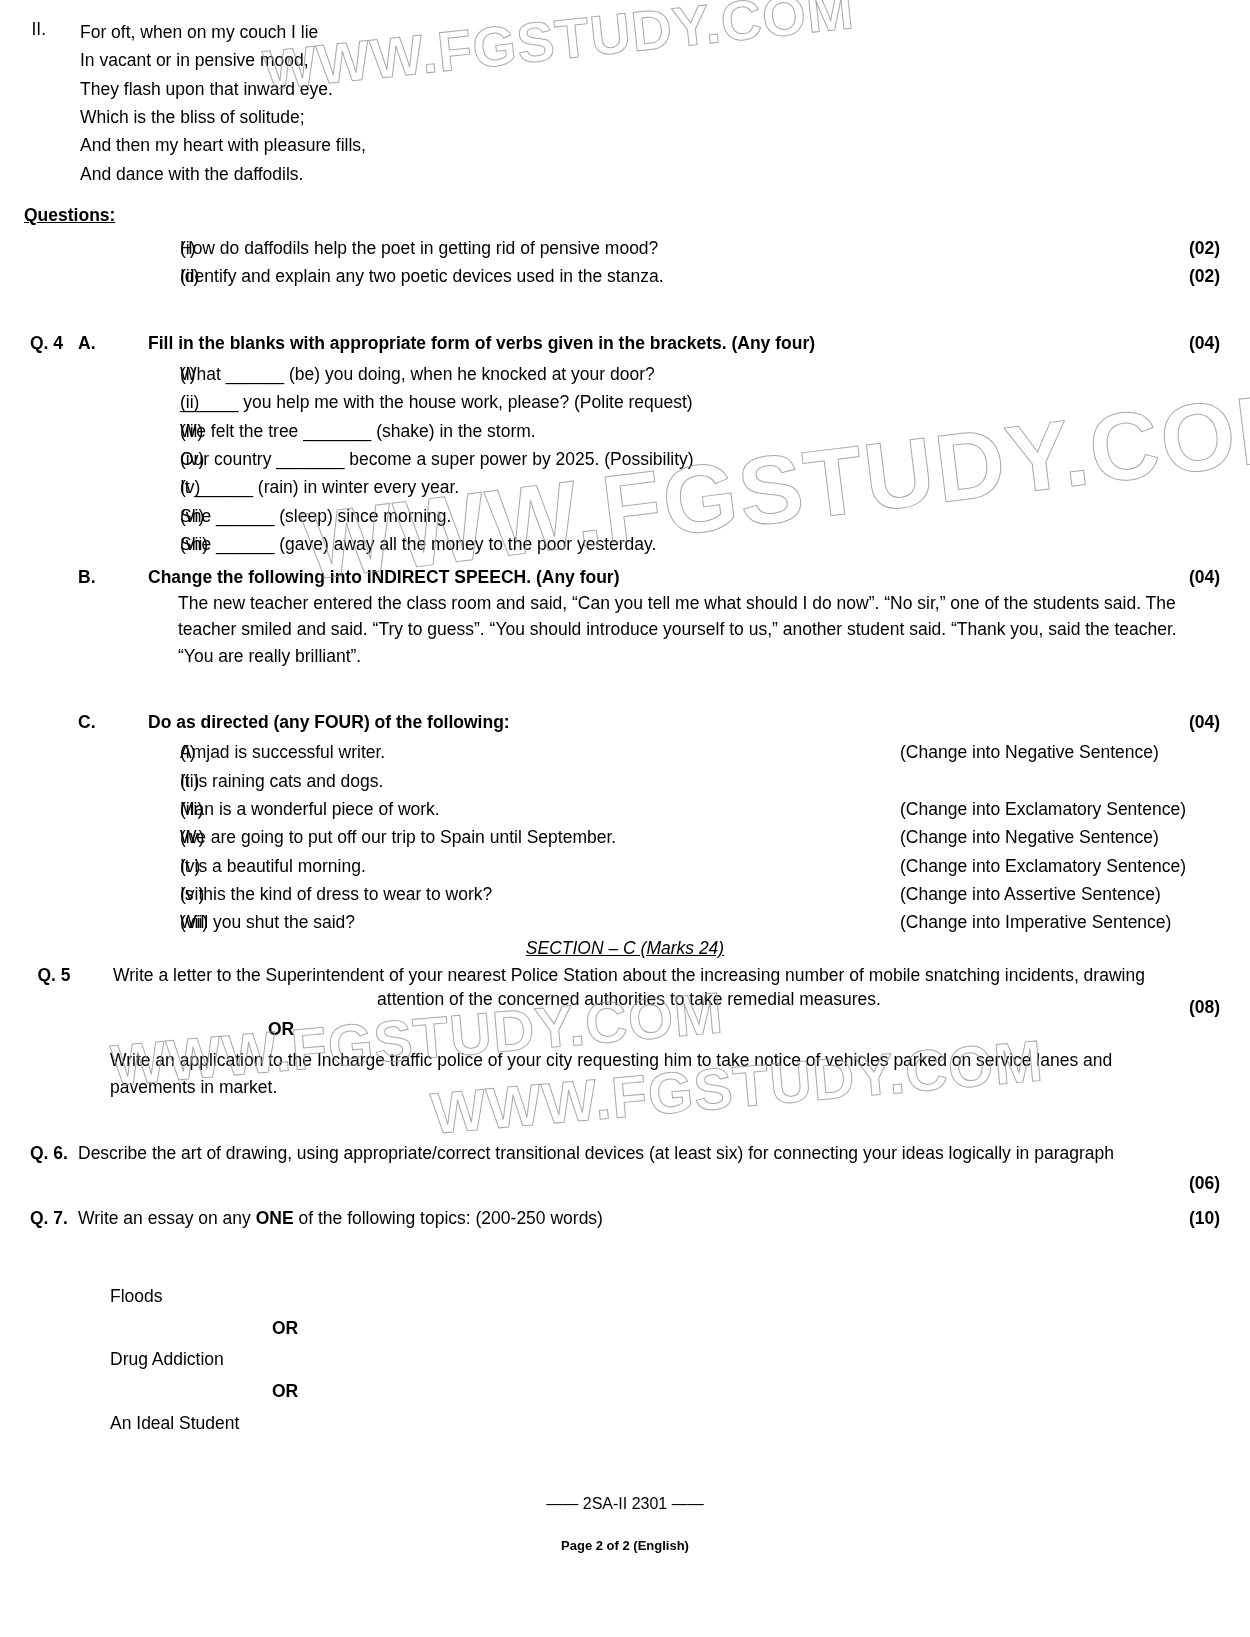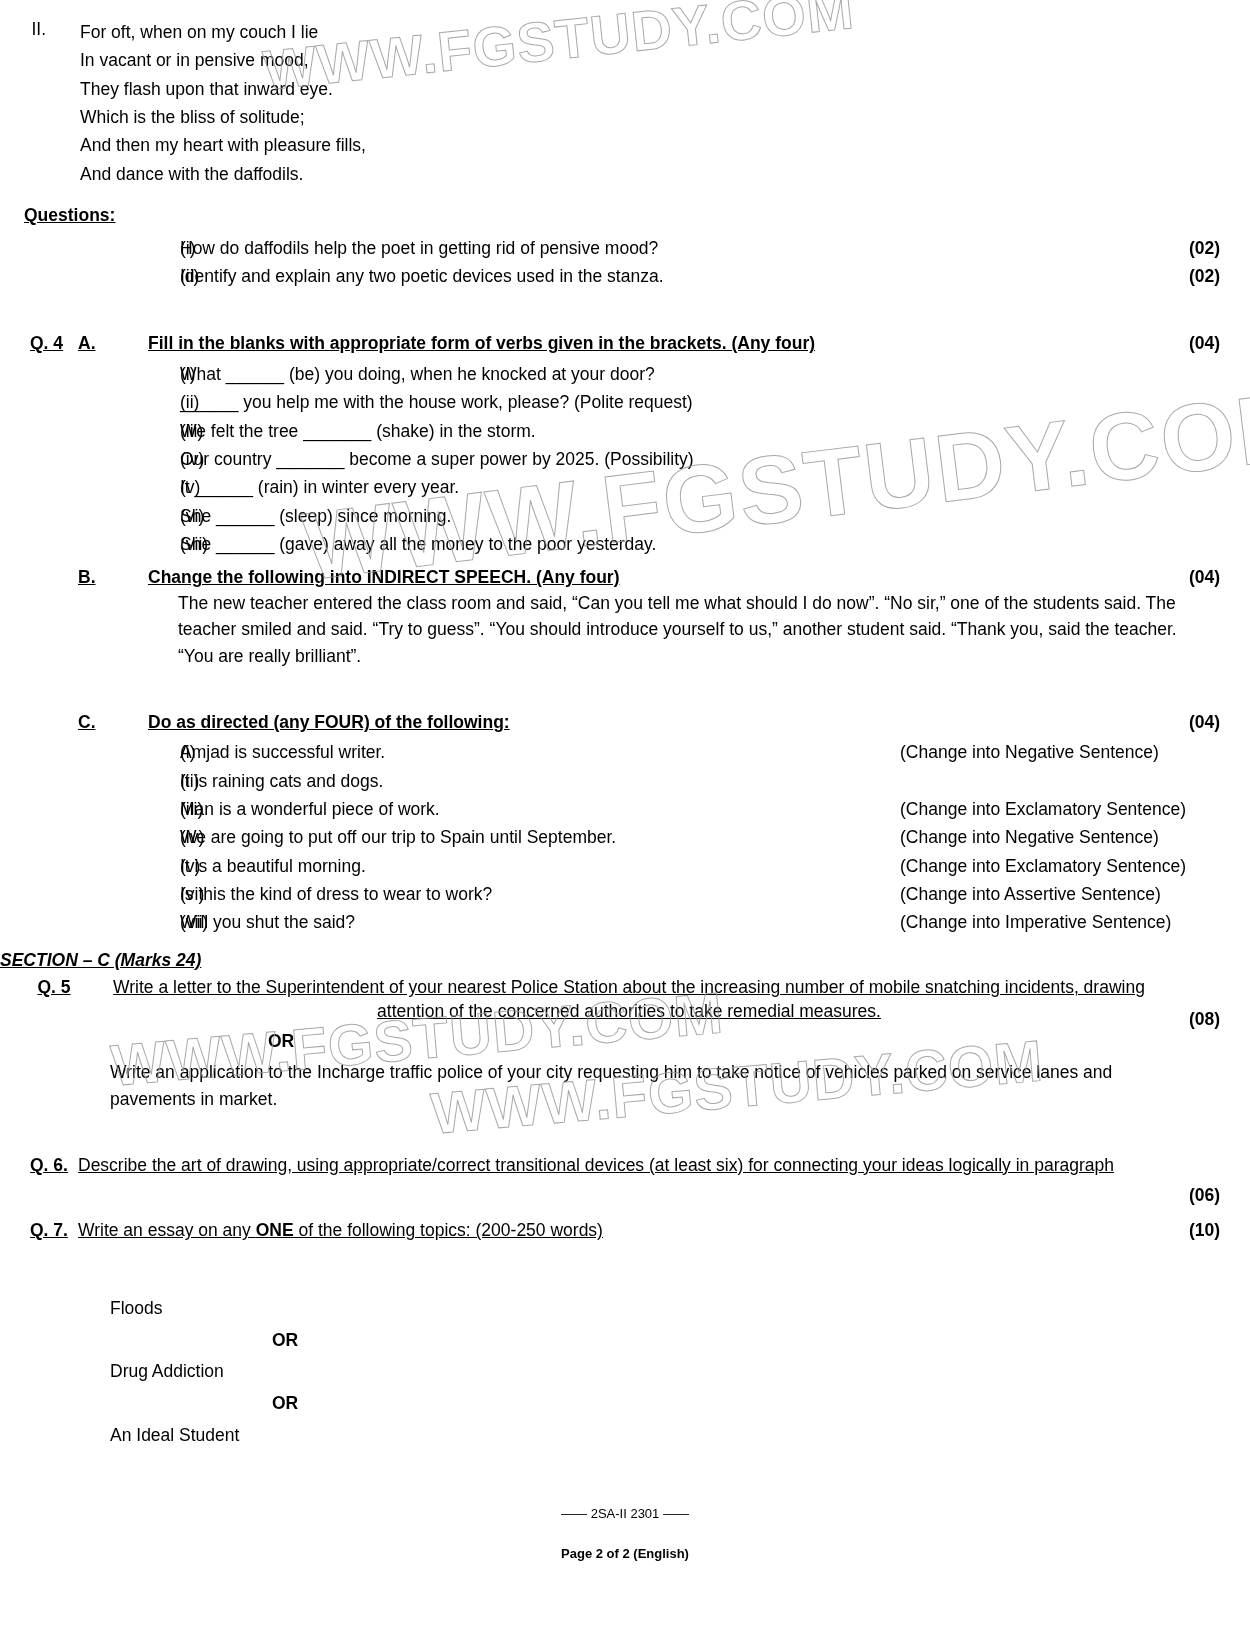--- a/index.html
+++ b/index.html
@@ -83,38 +83,37 @@
     font-weight: bold;
     text-decoration: underline;
   }
 
   .numlist { margin: 0; padding: 0; list-style: none; }
   .numlist li { display: flex; align-items: flex-start; line-height: 1.62; position: relative; }
   .numlist .rn { width: 80px; flex: 0 0 80px; text-align: left; padding-left: 180px; box-sizing: border-box; }
   .numlist .txt { flex: 1 1 auto; }
   .numlist .rmk { width: 350px; flex: 0 0 350px; }
 
-  .blk { position: relative; margin-top: 14px; text-decoration: underline; }
+  .blk { position: relative; margin-top: 14px; }
   .heading-bold { font-weight: bold; }
   .para-wide { padding-left: 110px; padding-right: 60px; line-height: 1.5; }
 
   .section-c {
-    text-align: left;
-    font-weight: bold;
+    text-align: center;
+    font-weight: normal;
     font-style: italic;
     text-decoration: underline;
-    margin-top: 12px;
     margin-bottom: 4px;
   }
   .or { padding-left: 268px; font-weight: bold; margin: 6px 0; }
   .or-essay { padding-left: 272px; font-weight: bold; margin: 8px 0; }
 
   .essay-opt { padding-left: 110px; margin: 6px 0; }
 
-  .footer-code { text-align: center; margin-top: 58px; font-size: 13px; }
+  .footer-code { text-align: center; margin-top: 58px; font-size: 16px; }
   .footer-page { text-align: center; margin-top: 22px; font-weight: bold; font-size: 13px; }
   .hspace-20 { height: 20px; }
   .hspace-28 { height: 28px; }
 </style>
 </head>
 <body>
 
 <div class="page">
 
   <div class="wm wm1">WWW.FGSTUDY.COM</div>

